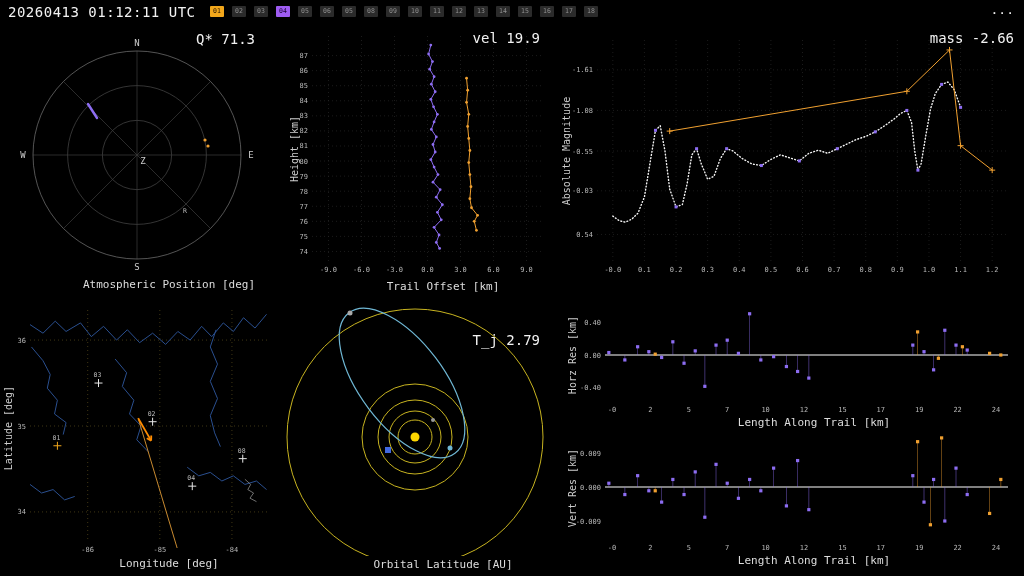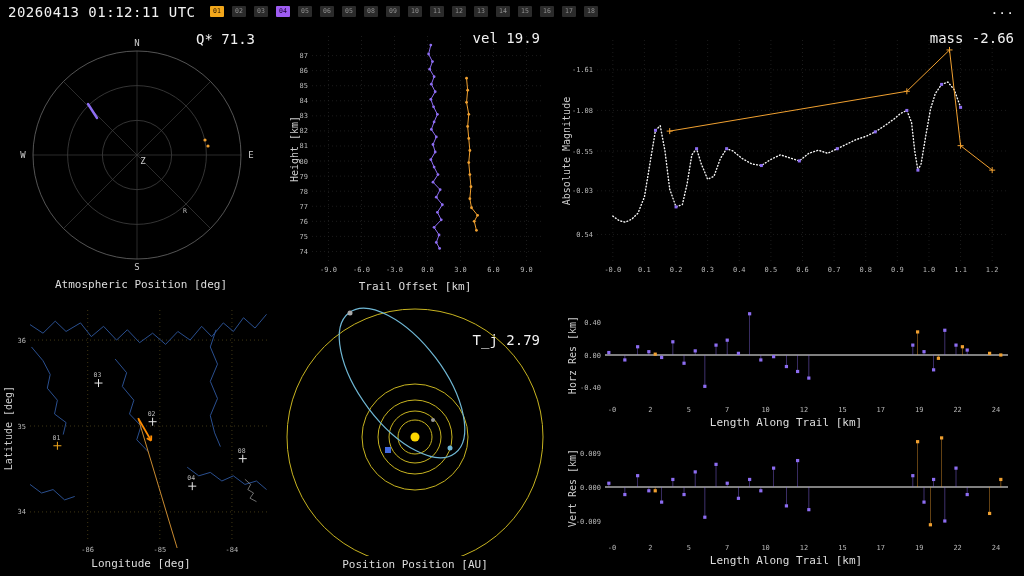--- a/index.html
+++ b/index.html
@@ -9,21 +9,21 @@
   .time{position:absolute;left:8px;top:4px;font-size:14px;color:#f2f2f2;letter-spacing:0.5px;}
   .stations{position:absolute;left:210px;top:6px;display:flex;gap:8px;}
   .stbox{width:14px;height:11px;font-size:6.5px;line-height:11px;text-align:center;border-radius:1px;}
   .stbox.dim{background:#2b2b2b;color:#909090;}
   .stbox.orange{background:#f2a71b;color:#201000;}
   .stbox.purple{background:#9e5cf2;color:#1a0030;}
   .dots{position:absolute;right:10px;top:2px;font-size:13px;color:#eee;cursor:default;}
   .panel{position:absolute;}
   .panel svg{position:absolute;left:0;top:0;display:block;}
   .ptitle{position:absolute;font-size:14px;color:#f2f2f2;white-space:nowrap;}
-  .caption{position:absolute;font-size:11px;color:#ddd;text-align:center;white-space:nowrap;}
+  .caption{position:absolute;font-size:11px;color:#ddd;text-align:center;white-space:nowrap;padding-left:28px;}
   .ylab{position:absolute;font-size:10px;color:#ccc;transform:translate(-50%,-50%) rotate(-90deg);white-space:nowrap;}
   svg text{font-family:"DejaVu Sans Mono",monospace;}
   svg text.tick{font-size:7px;fill:#b8b8b8;}
   svg text.compass{font-size:9px;fill:#cccccc;}
   svg text.tiny{font-size:6.5px;fill:#bbbbbb;}
 </style>
 </head>
 <body>
 
 <div class="topbar">
@@ -315,21 +315,21 @@
       <circle cx="133" cy="137" r="53" fill="none" stroke="#c8b420" stroke-width="1"></circle>
       <circle cx="133" cy="137" r="128" fill="none" stroke="#c8b420" stroke-width="1"></circle>
       <ellipse cx="120" cy="83" rx="88" ry="42" fill="none" stroke="#6fb7d4" stroke-width="1.2" transform="rotate(53 120 83)"></ellipse>
       <circle cx="133" cy="137" r="4.5" fill="#ffd700"></circle>
       <circle cx="68" cy="13" r="2.5" fill="#aaaaaa"></circle>
       <circle cx="168" cy="148" r="2.5" fill="#6fb7d4"></circle>
       <rect x="103" y="147" width="6" height="6" fill="#4169e1"></rect>
       <circle cx="151" cy="120" r="2" fill="#999999"></circle>
     </svg>
   <div class="ptitle" style="right:8px;top:4px;margin-top:28px;">T_j 2.79</div>
-  <div class="caption" style="left:0;top:258px;width:266px;">Position Position [AU]</div>
+  <div class="caption" style="left:0;top:258px;width:266px;">Orbital Latitude [AU]</div>
 </div>
 
 <div class="panel" style="left:548px;top:300px;width:476px;height:276px;">
   <svg width="476" height="276">
       <line x1="57" x2="460" y1="55" y2="55" stroke="#ffffff" stroke-width="1"></line>
       <text x="64.03930131004367" y="112" text-anchor="middle" class="tick">-0</text>
       <text x="102.43549027391822" y="112" text-anchor="middle" class="tick">2</text>
       <text x="140.83167923779277" y="112" text-anchor="middle" class="tick">5</text>
       <text x="179.22786820166732" y="112" text-anchor="middle" class="tick">7</text>
       <text x="217.62405716554184" y="112" text-anchor="middle" class="tick">10</text>

